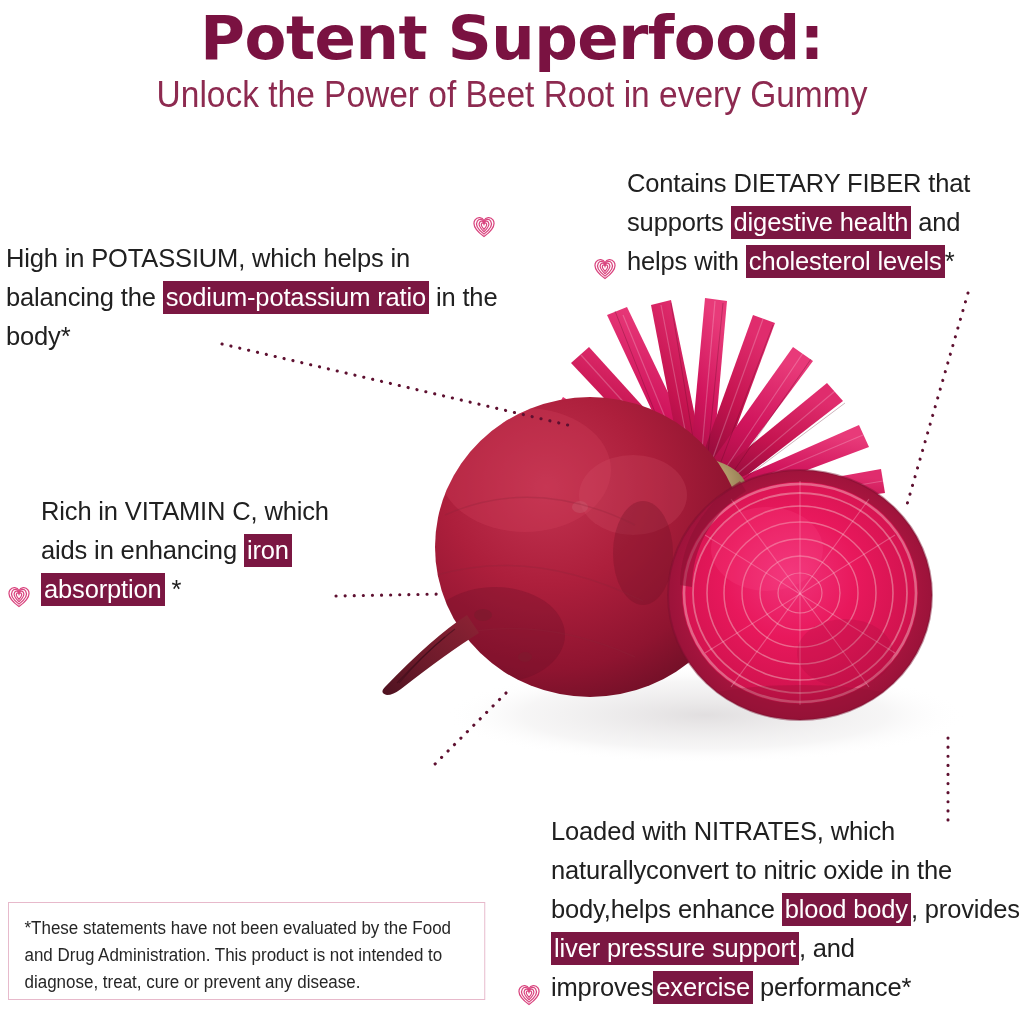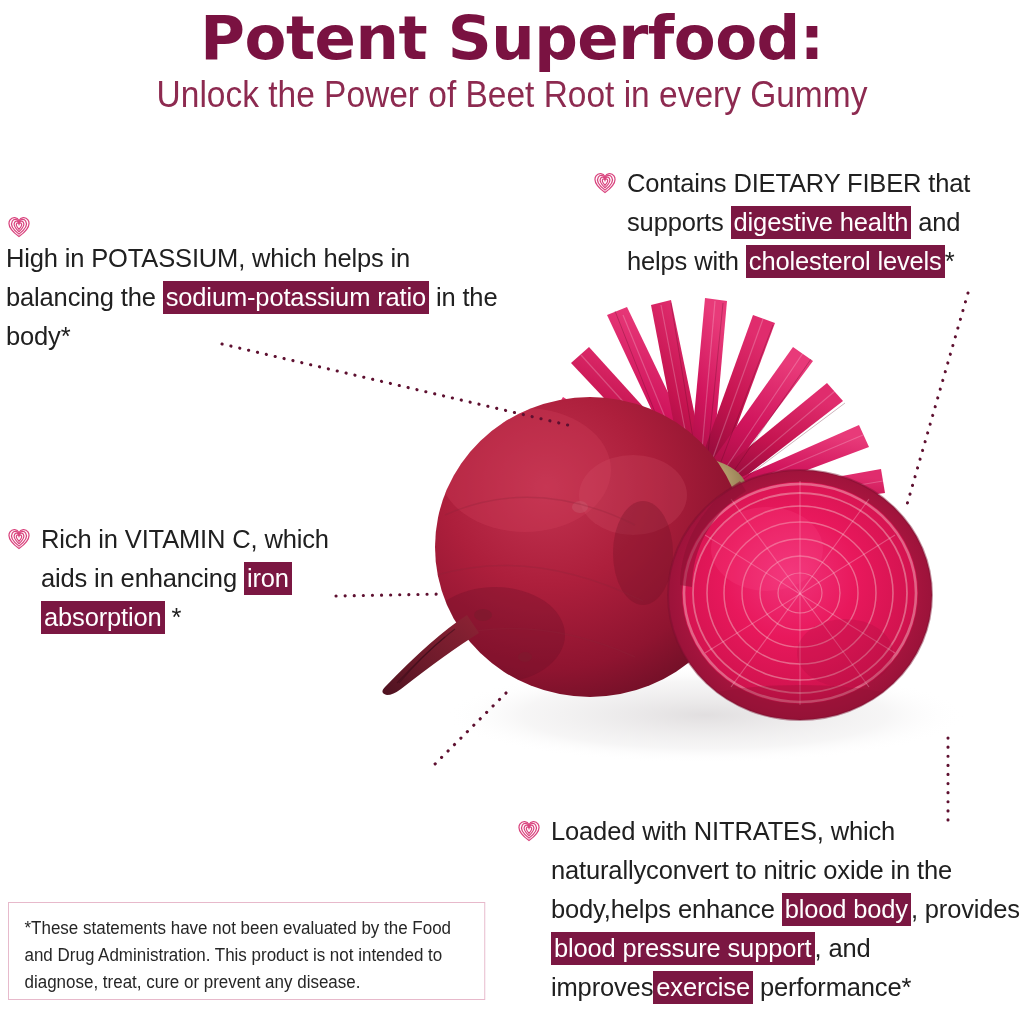--- a/index.html
+++ b/index.html
@@ -50,41 +50,41 @@
   
   .connectors { position:absolute; left:0; top:0; width:1024px; height:1010px; pointer-events:none; }
   .connectors line {
     stroke:#5e1030;
     stroke-width:3.1;
     stroke-linecap:round;
     stroke-dasharray:0.1 9;
   }
 
   
-  .fact { position:absolute; display:flex; align-items:flex-start; }
+  .fact { position:absolute; display:flex; align-items:flex-end; }
   .fact .bullet { flex:0 0 auto; width:26px; height:26px; margin-right:9px; margin-top:5px; }
   .fact .bullet svg { display:block; width:26px; height:26px; }
   .fact .body {
     font-size:25.5px;
     line-height:39px;
     color:#202020;
     font-family:"Liberation Sans", sans-serif;
     letter-spacing:-0.15px;
   }
   .fact .body .hl {
     background:#7b1742;
     color:#ffffff;
     padding:2px 3px 3px 3px;
     box-decoration-break:clone;
     -webkit-box-decoration-break:clone;
   }
 
   #fact-potassium { left:6px;  top:208px;  width:500px;flex-direction:column; }
   #fact-fiber     { left:592px; top:164px; width:432px; }
-  #fact-vitaminc  { left:6px;  top:492px;  width:370px;margin-top:28px; }
+  #fact-vitaminc  { left:6px;  top:492px;  width:370px; }
   #fact-betalains { left:6px;  top:760px;  width:500px; }
   #fact-nitrates  { left:516px; top:812px; width:508px; }
 
   
   .disclaimer {
     position:absolute;
     left:8px; top:902px;
     width:492px; height:98px;
     border:1.5px solid #e7b9cb;
     background:#ffffff;
@@ -307,20 +307,20 @@
     <span class="bullet">
       <svg viewBox="0 0 32 30" xmlns="http://www.w3.org/2000/svg">
         <g fill="none" stroke="#d9447e" stroke-width="1.5" stroke-linecap="round">
           <path d="M16,28 C4,19 2,12 5,7.5 C8,3 14,4 16,8.5 C18,4 24,3 27,7.5 C30,12 28,19 16,28 Z"></path>
           <path d="M16,25 C7,18 5.5,12.5 7.8,9 C10,5.6 14.3,6.5 16,10 C17.7,6.5 22,5.6 24.2,9 C26.5,12.5 25,18 16,25 Z"></path>
           <path d="M16,22 C10,16.5 9,13 10.6,10.6 C12.2,8.2 14.8,8.9 16,11.4 C17.2,8.9 19.8,8.2 21.4,10.6 C23,13 22,16.5 16,22 Z"></path>
           <path d="M16,19 C12.6,15.3 12,13.2 13.2,11.9 C14.4,10.6 15.5,11.3 16,12.8 C16.5,11.3 17.6,10.6 18.8,11.9 C20,13.2 19.4,15.3 16,19 Z"></path>
         </g>
       </svg>
     </span>
-    <span class="body">Loaded with NITRATES, which naturallyconvert to nitric oxide in the body,helps enhance <span class="hl">blood body</span>, provides <span class="hl">blood pressure support</span>, and improves<span class="hl">exercise</span> performance*</span>
+    <span class="body">Loaded with NITRATES, which naturallyconvert to nitric oxide in the body,helps enhance <span class="hl">blood body</span>, provides <span class="hl">liver pressure support</span>, and improves<span class="hl">exercise</span> performance*</span>
   </div>
 
   <div class="disclaimer">
     <span>*These statements have not been evaluated by the Food and Drug Administration. This product is not intended to diagnose, treat, cure or prevent any disease.</span>
   </div>
 
 </div>
 
 </body></html>

